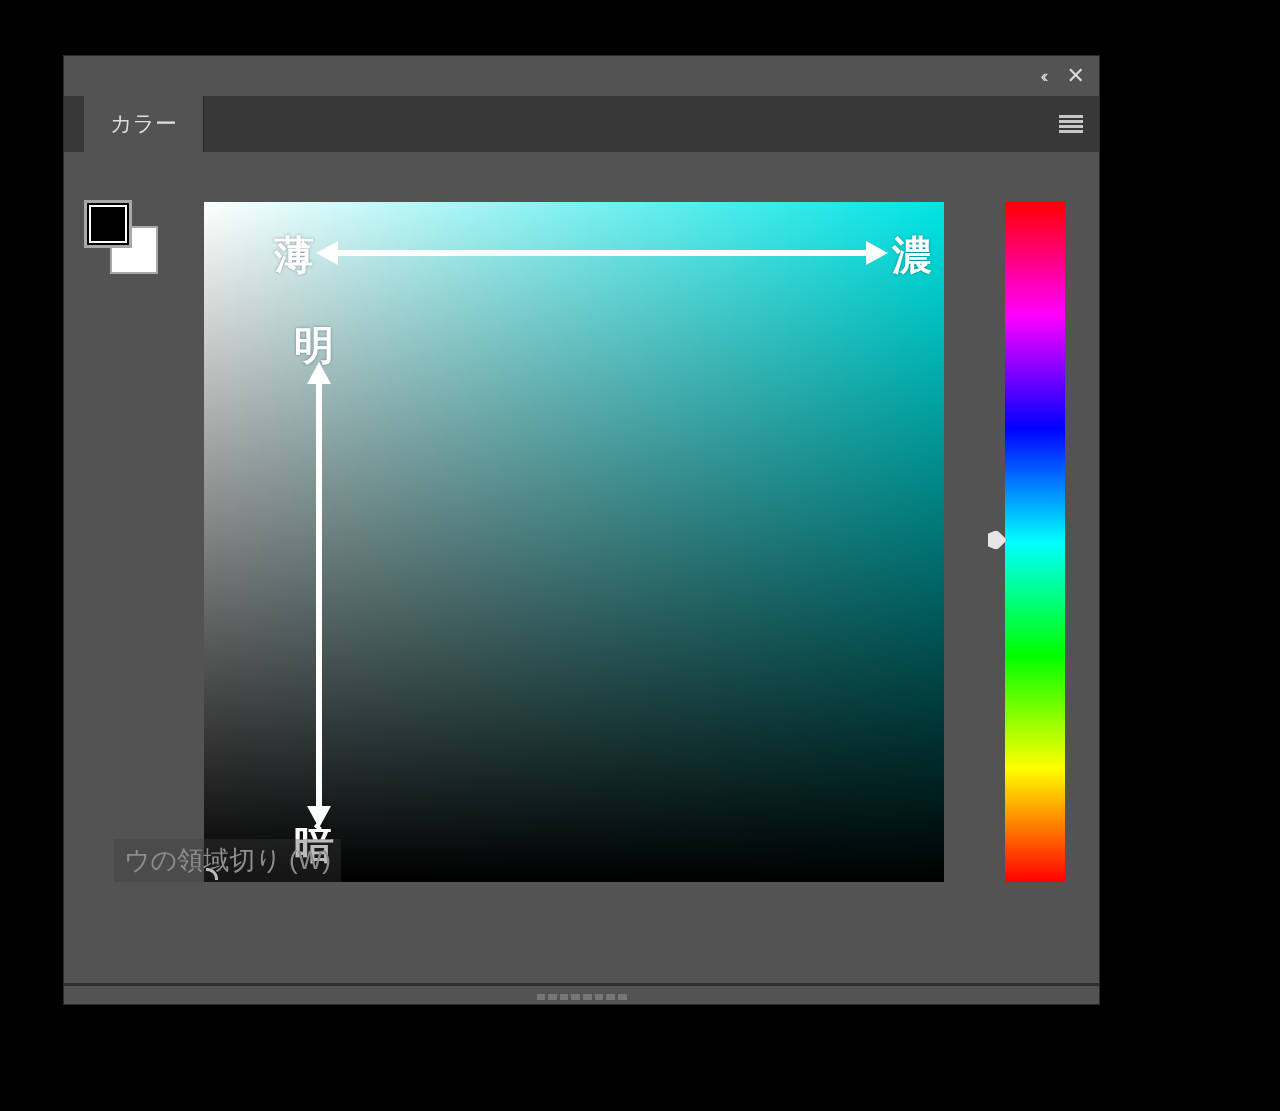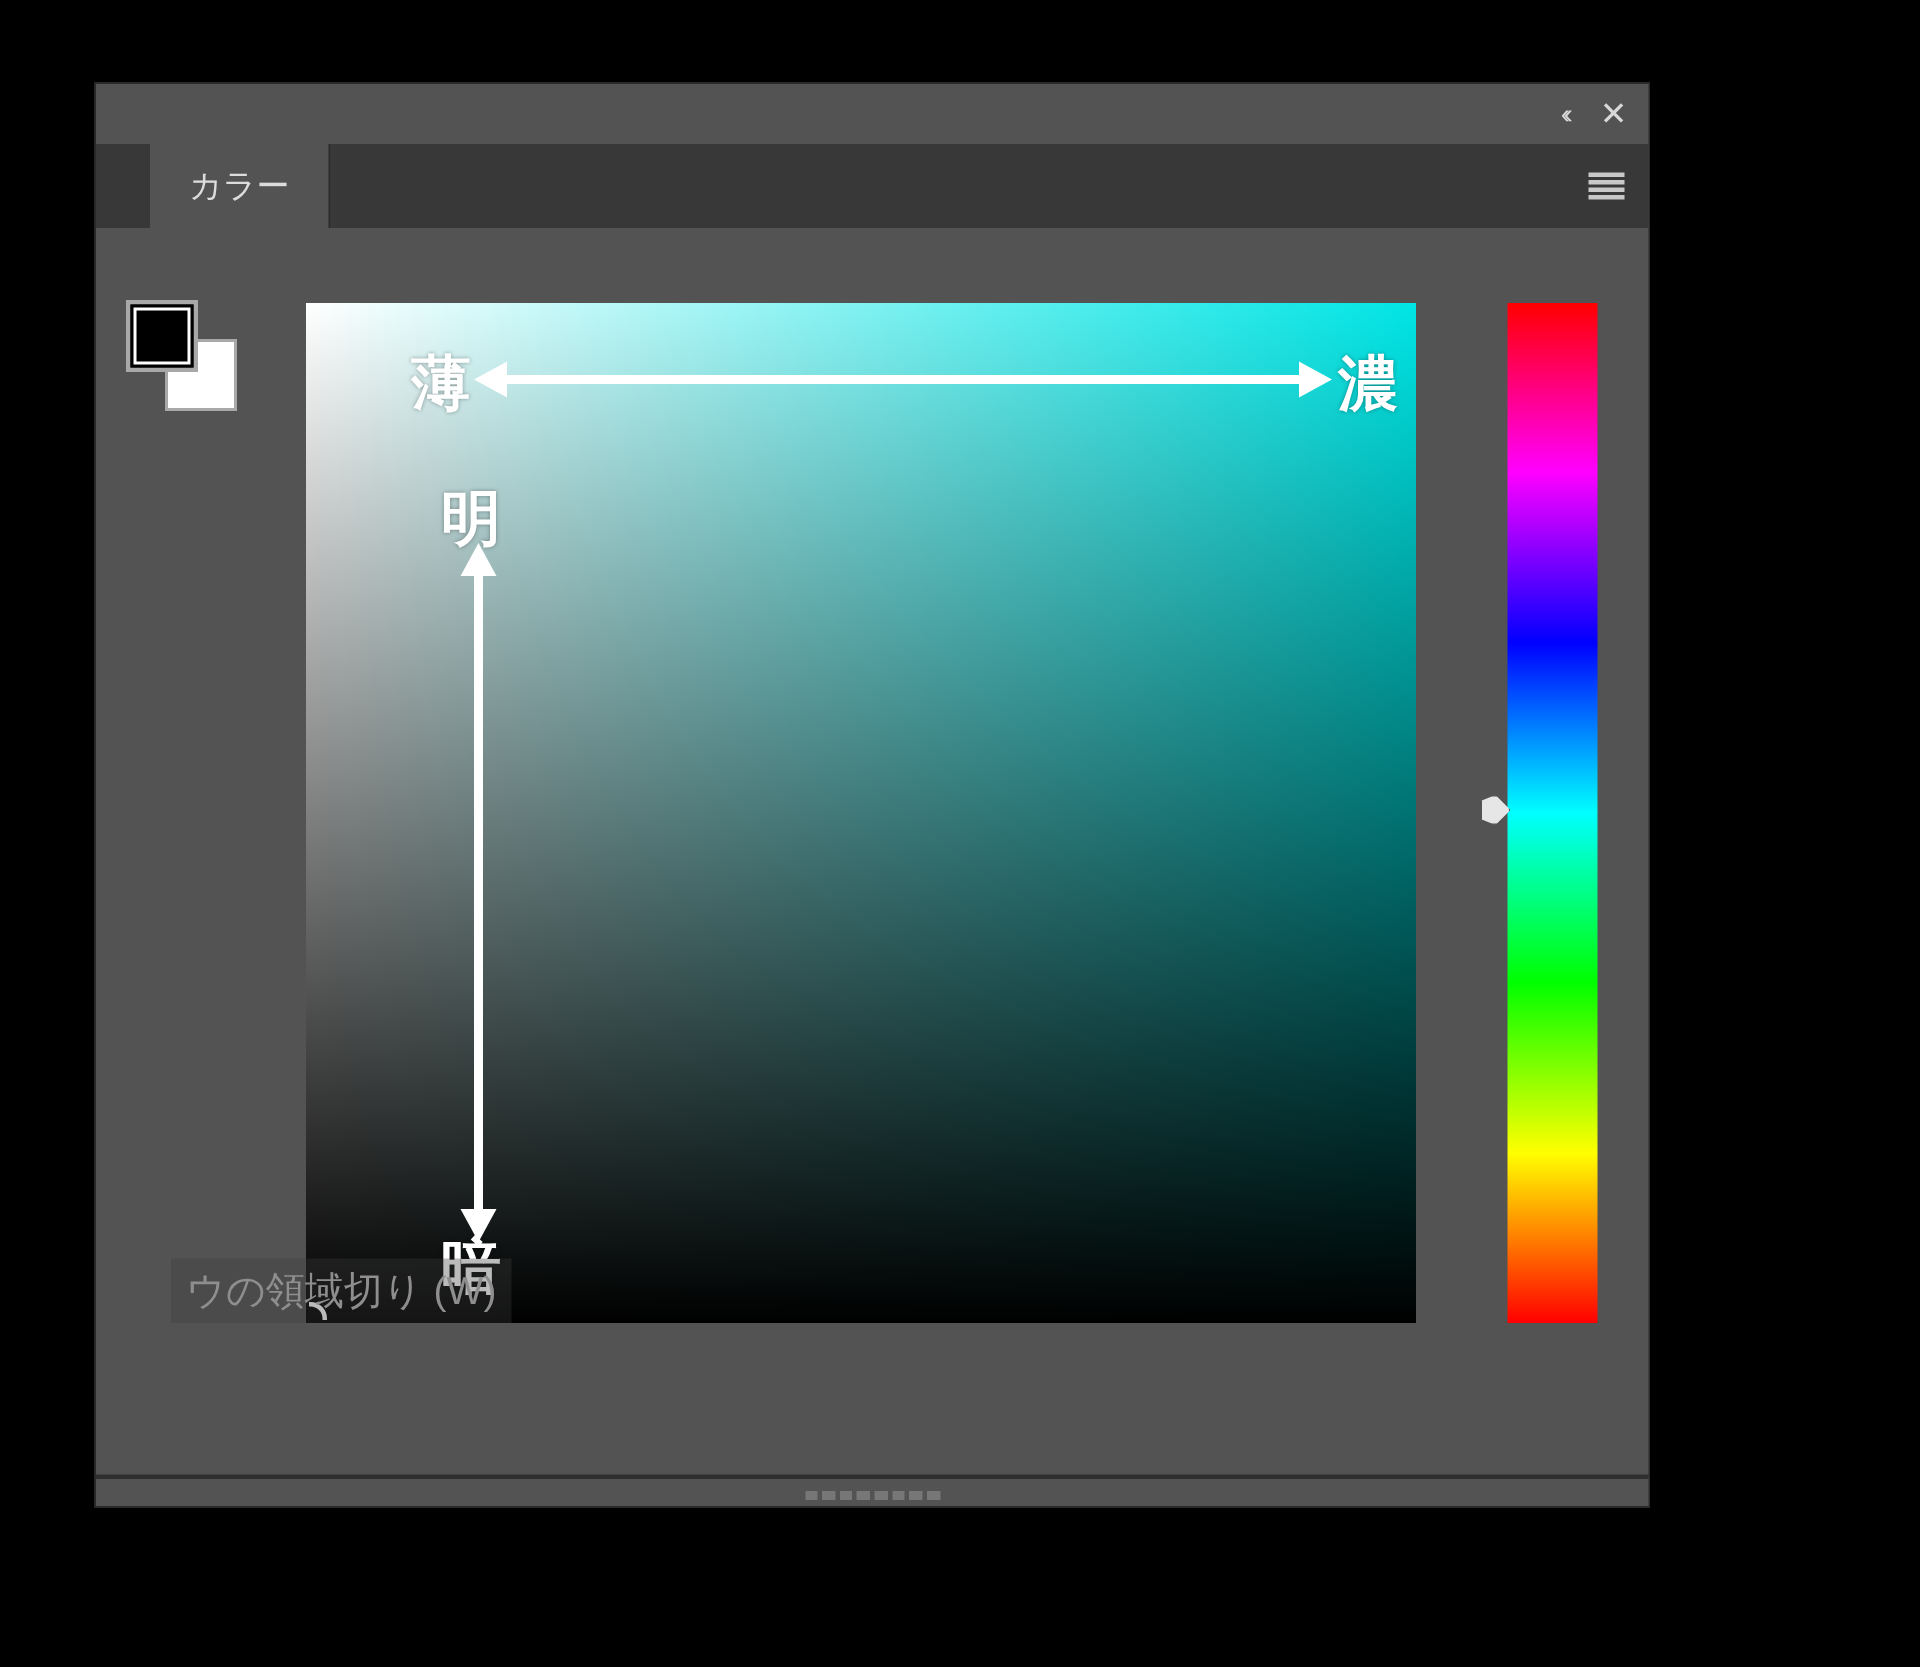--- a/index.html
+++ b/index.html
@@ -40,21 +40,21 @@
     }
     .tab {
       background: #535353;
       padding: 0 26px;
       display: flex;
       align-items: center;
       color: #dcdcdc;
       font-size: 22px;
       border-right: 1px solid #2a2a2a;
       cursor: pointer;
-      margin-left: 36px;
+      margin-left: 20px;
     }
     .flyout-icon {
       position: absolute;
       right: 16px;
       top: 50%;
       transform: translateY(-50%);
       width: 24px;
       height: 18px;
       display: flex;
       flex-direction: column;

